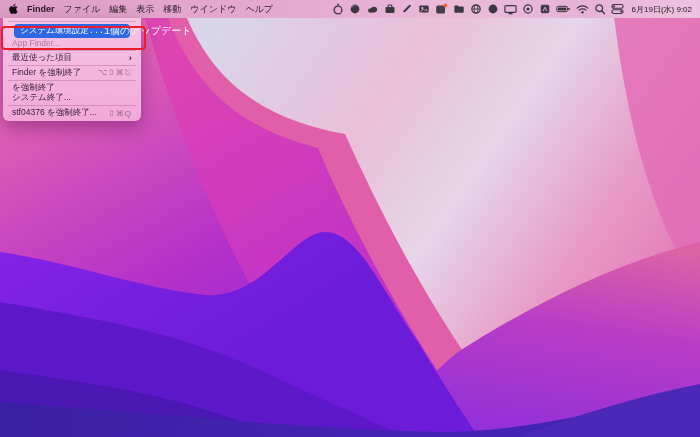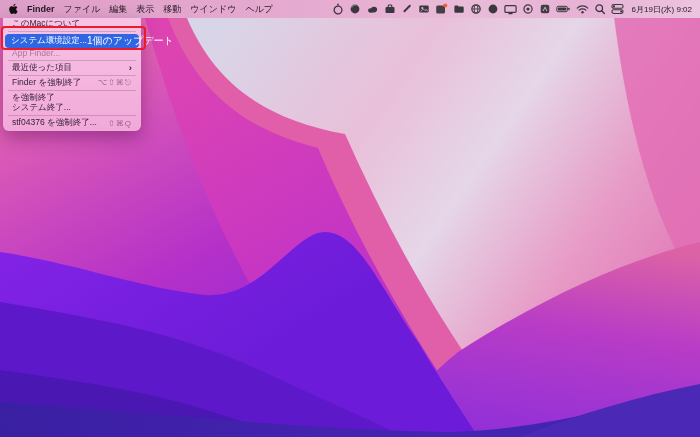--- a/index.html
+++ b/index.html
@@ -21,22 +21,22 @@
   .sicon svg{display:block;}
   .clock{font-size:8px;white-space:nowrap;margin-left:3px;color:rgba(10,5,12,.9);}
 
   
   .menu{position:absolute;left:3px;top:18px;width:138px;z-index:3;
     padding:1px 0 3px;box-sizing:border-box;
     background:linear-gradient(180deg,rgba(248,199,230,.97),rgba(242,171,218,.97));
     border-radius:0 0 6px 6px;box-shadow:0 7px 18px rgba(50,0,60,.35);}
   .row{display:flex;justify-content:space-between;align-items:center;
     height:10px;padding:0 9px;font-size:8.5px;color:#321d35;white-space:nowrap;}
-  .row.hl{height:14px;margin:0 2px;padding:0 6px;background:#2f66e4;
-    border-radius:4px;color:#fff;}
+  .row.hl{height:14px;margin:0 11px;padding:0 6px;background:#2f66e4;
+    border-radius:4px;color:#fff;font-family:Liberation Mono, monospace;}
   .row.hl .lbl{color:#fff;}
   .badge{font-size:10px;color:#fff;}
   .row.dim .lbl{color:rgba(72,32,66,.45);}
   .sc{font-size:8px;color:rgba(72,32,66,.52);letter-spacing:1px;}
   .chev{font-size:9.5px;font-weight:700;color:#3a2440;line-height:1;}
   .sep{height:1px;background:rgba(95,30,80,.22);margin:2px 5px;}
 
   
   .redbox{position:absolute;left:1px;top:25.5px;width:145px;height:24px;
     box-sizing:border-box;border:2.5px solid #ea1b2c;border-radius:4px;z-index:5;}
@@ -221,23 +221,20 @@
             <rect x="0.9" y="6.7" width="11.2" height="3.8" rx="1.9" fill="none" stroke="#23272b" stroke-width="1.1"></rect>
             <circle cx="3" cy="3.4" r="1.1" fill="#23272b"></circle>
             <circle cx="10.2" cy="8.6" r="1.1" fill="#23272b"></circle>
           </svg>
       </span>
       <span class="clock">6月19日(水) 9:02</span>
     </div>
   </div>
 
   <div class="menu">
-    <div class="row">
-      <span class="lbl">このMacについて</span>
-    </div>
     <div class="sep"></div>
     <div class="row hl">
       <span class="lbl">システム環境設定...</span>
       <span class="badge">1個のアップデート</span>
     </div>
     <div class="row dim">
       <span class="lbl">App Finder...</span>
     </div>
     <div class="sep"></div>
     <div class="row">

